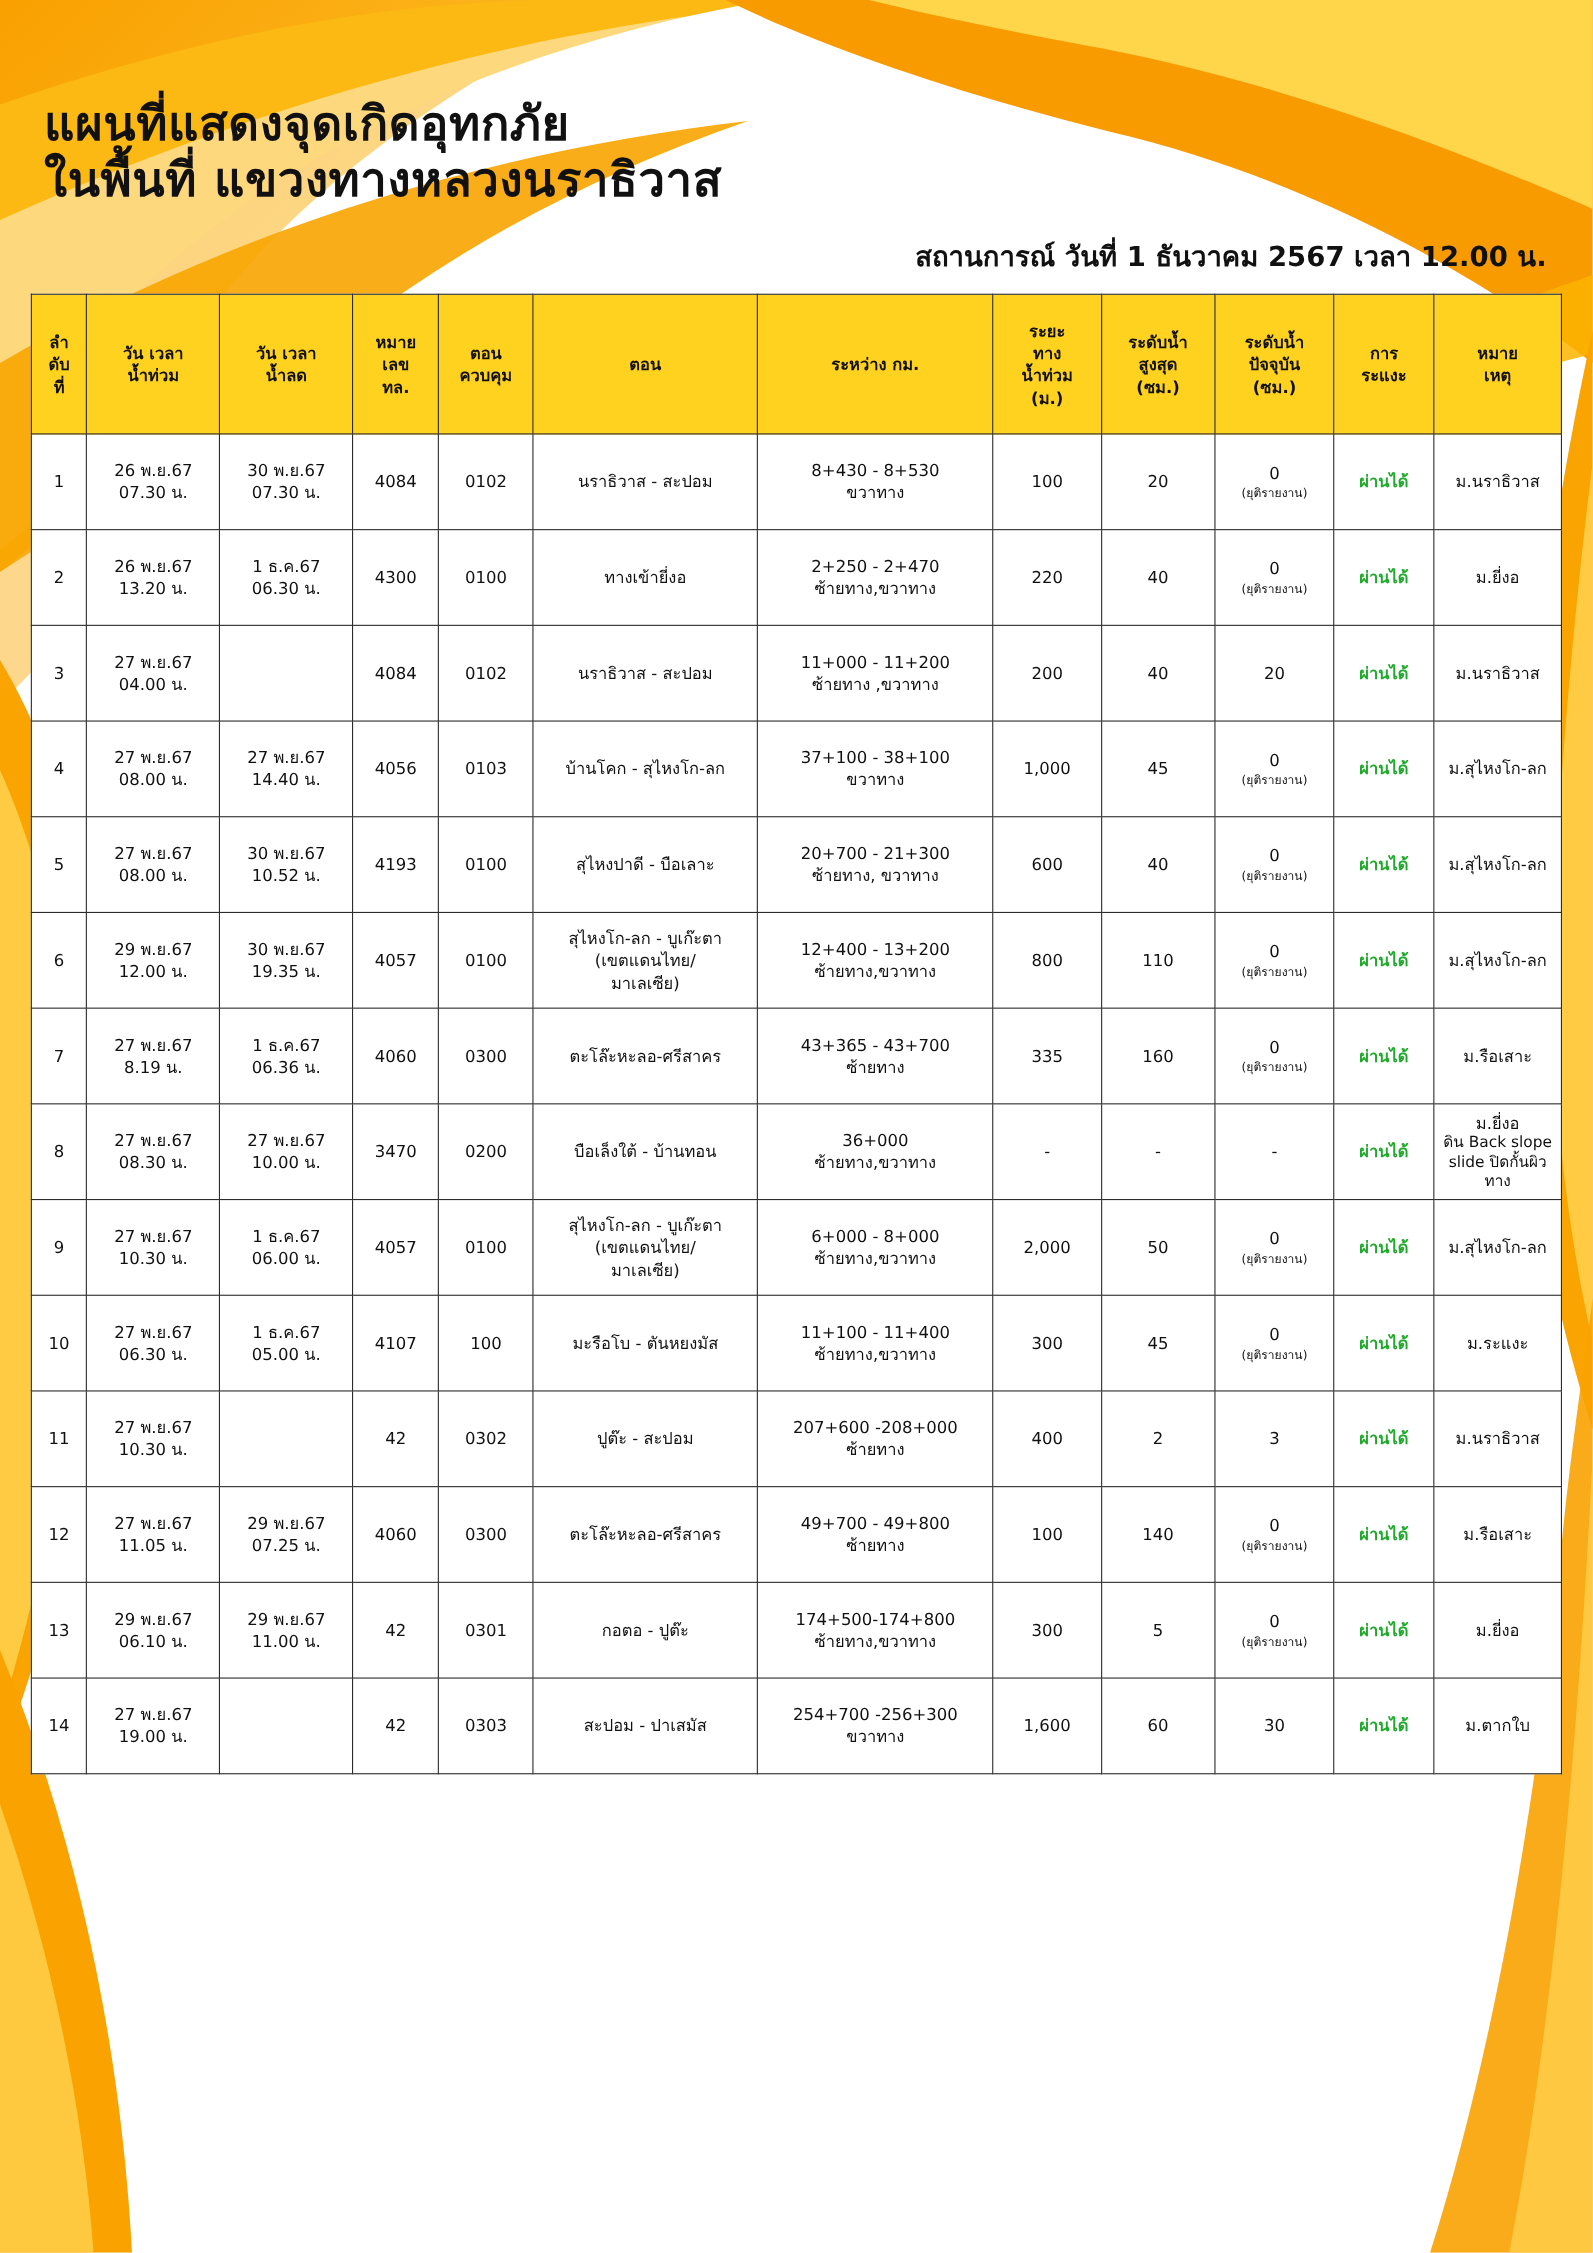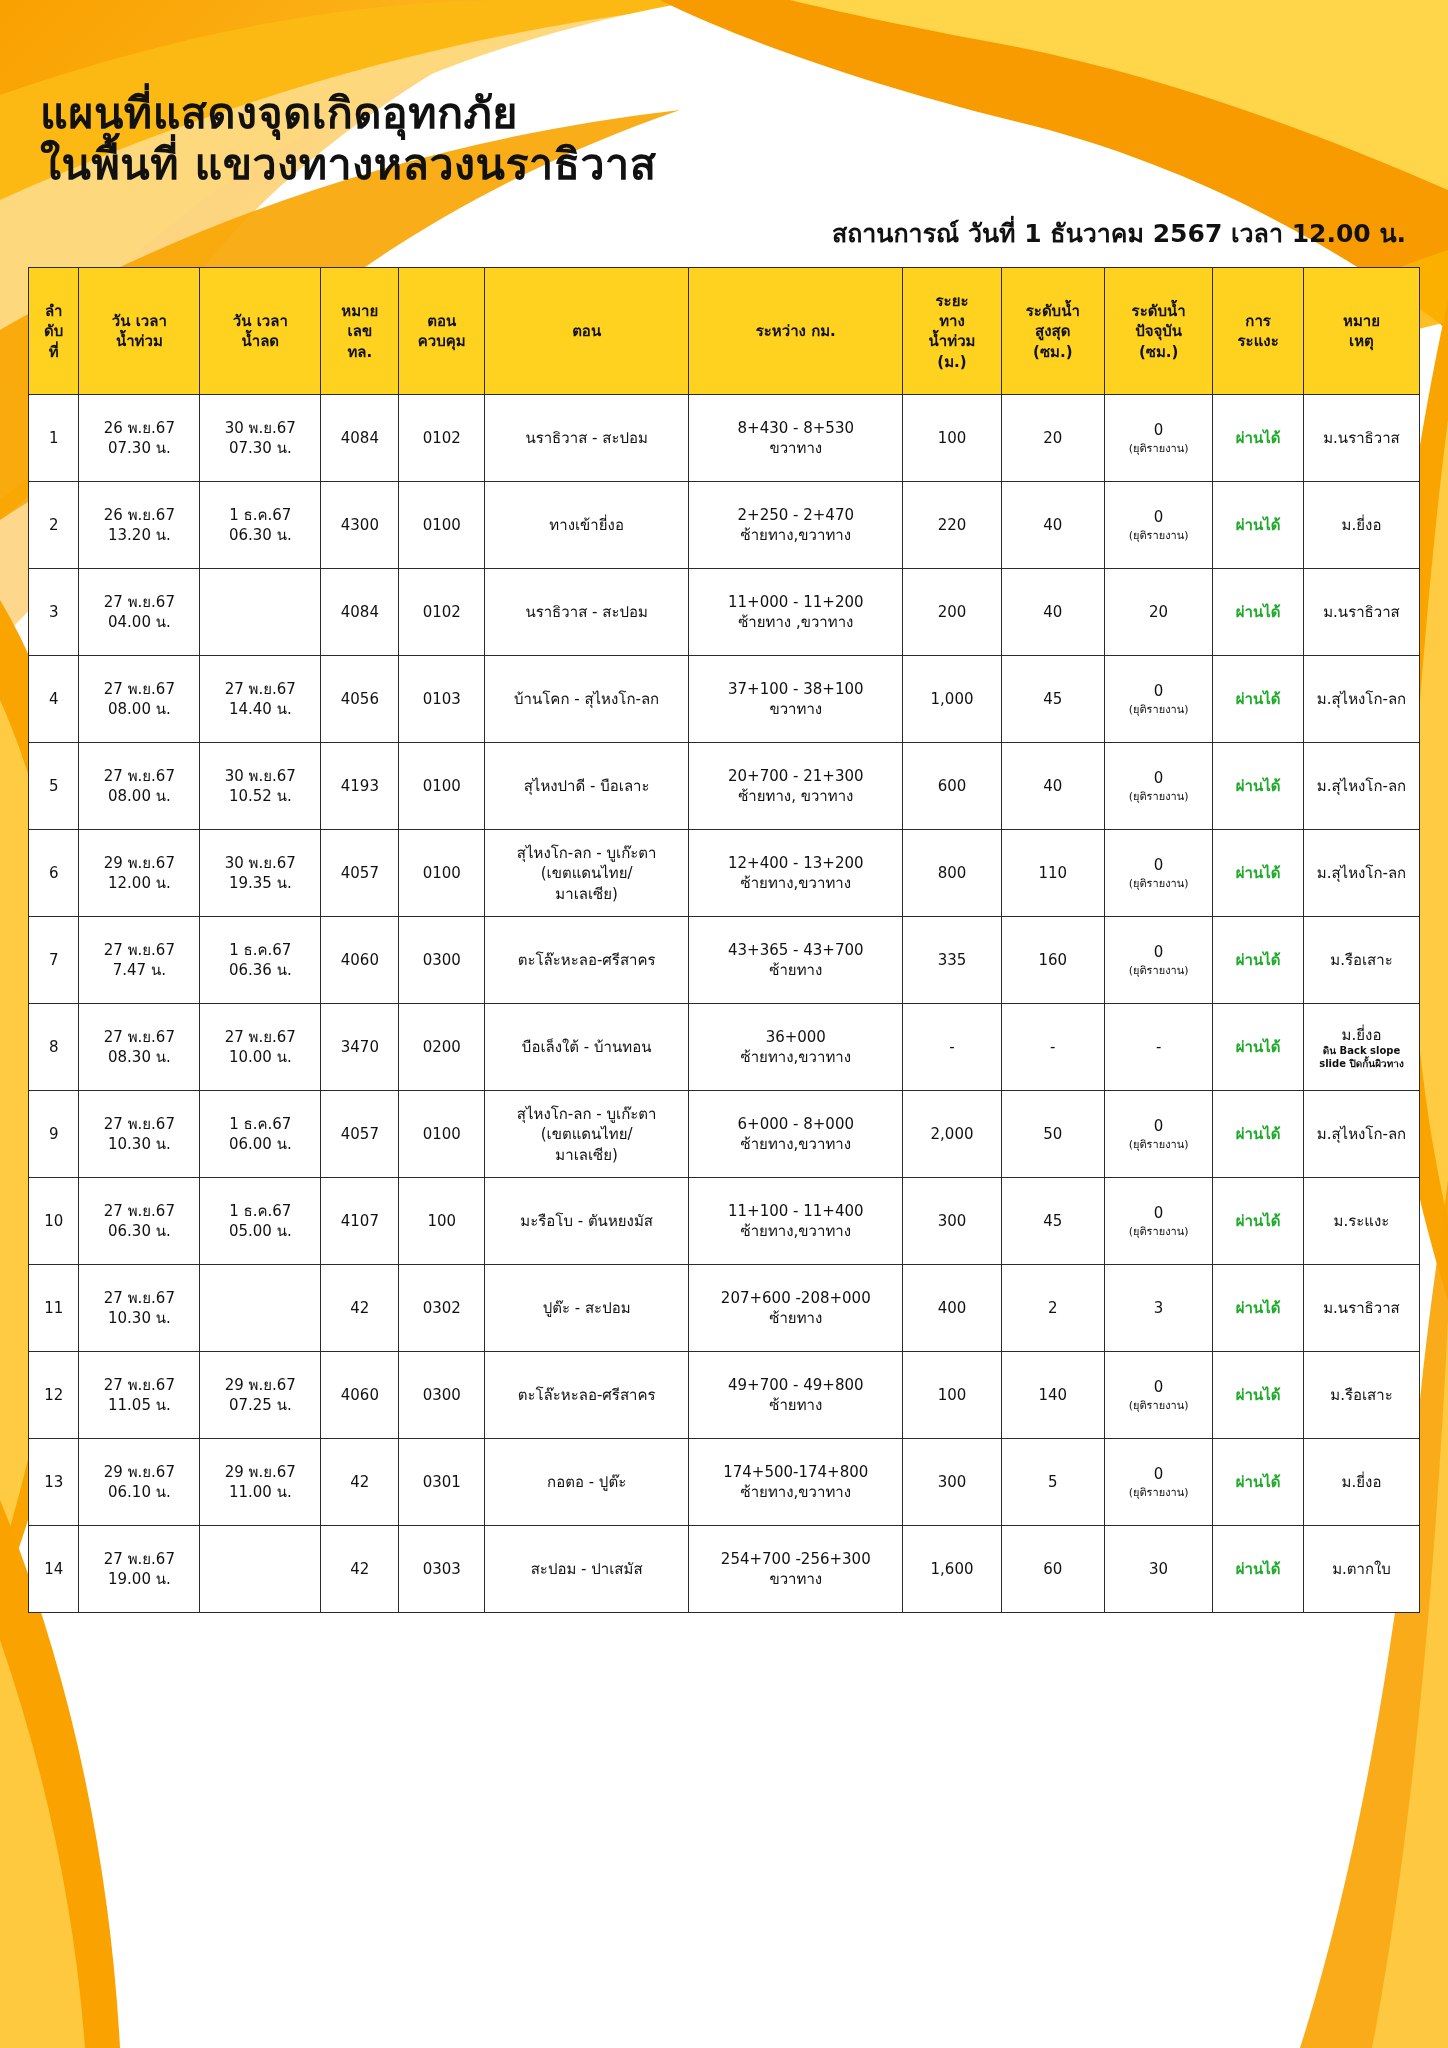--- a/index.html
+++ b/index.html
@@ -68,21 +68,21 @@
   .c-ctrl{width:68px;}
   .c-section{width:162px;}
   .c-between{width:170px;}
   .c-len{width:78px;}
   .c-max{width:82px;}
   .c-cur{width:86px;}
   .c-traffic{width:72px;}
   .c-remark{width:92px;}
 
   .pass{color:#1faa2b;font-weight:bold;}
-  .small-note{display:block;font-size:10px;line-height:1.25;color:#111;font-weight:bold;}
+  .small-note{display:block;font-size:14px;line-height:1.25;color:#111;}
   .sub-zero{display:block;font-size:11px;color:#111;margin-top:1px;}
 </style>
 </head>
 <body>
 
 <div class="bg">
   <svg width="1448" height="2048" viewBox="0 0 1448 2048" xmlns="http://www.w3.org/2000/svg">
     <defs>
       <linearGradient id="g1" x1="0" y1="0" x2="1" y2="1">
         <stop offset="0%" stop-color="#f9a000"></stop>
@@ -371,21 +371,21 @@
           <td class="pass">ผ่านได้</td>
           <td>
             <span>ม.สุไหงโก-ลก</span>
           </td>
         </tr>
 
         <tr>
           <td>7</td>
           <td>
             <span>27 พ.ย.67</span><br>
-            <span>7.47 น.</span>
+            <span>8.19 น.</span>
           </td>
           <td>
             <span>1 ธ.ค.67</span><br>
             <span>06.36 น.</span>
           </td>
           <td>4060</td>
           <td>0300</td>
           <td>ตะโล๊ะหะลอ-ศรีสาคร</td>
           <td>
             <span>43+365 - 43+700</span><br>

